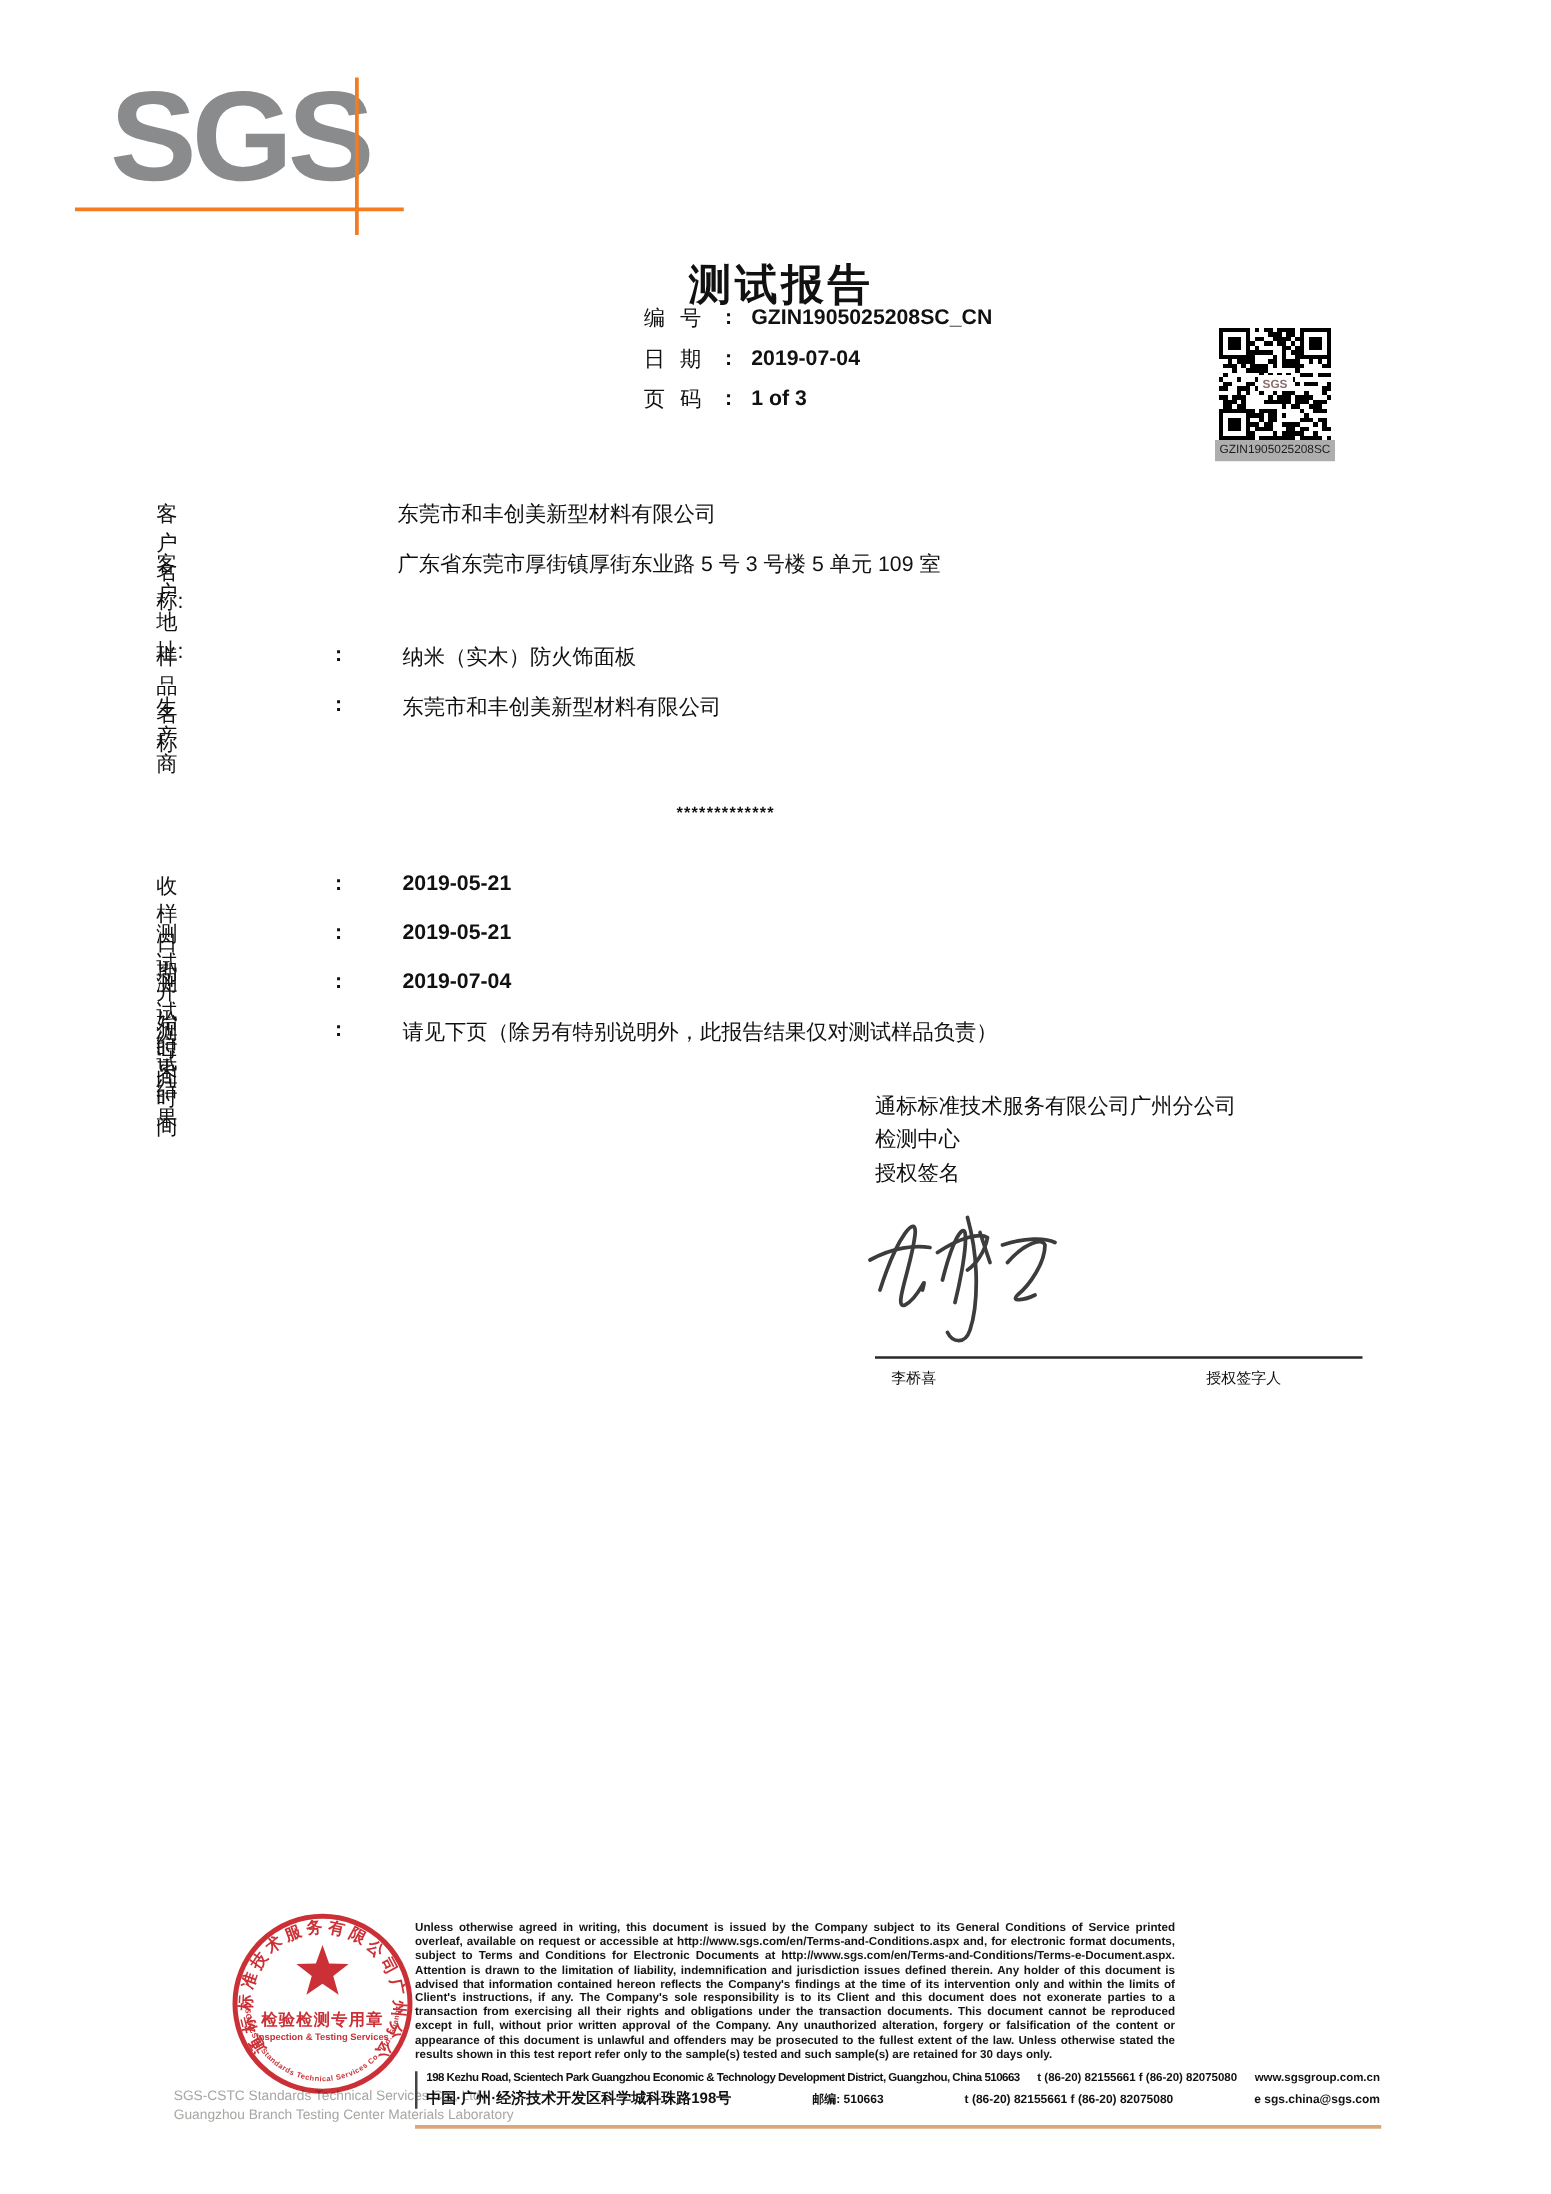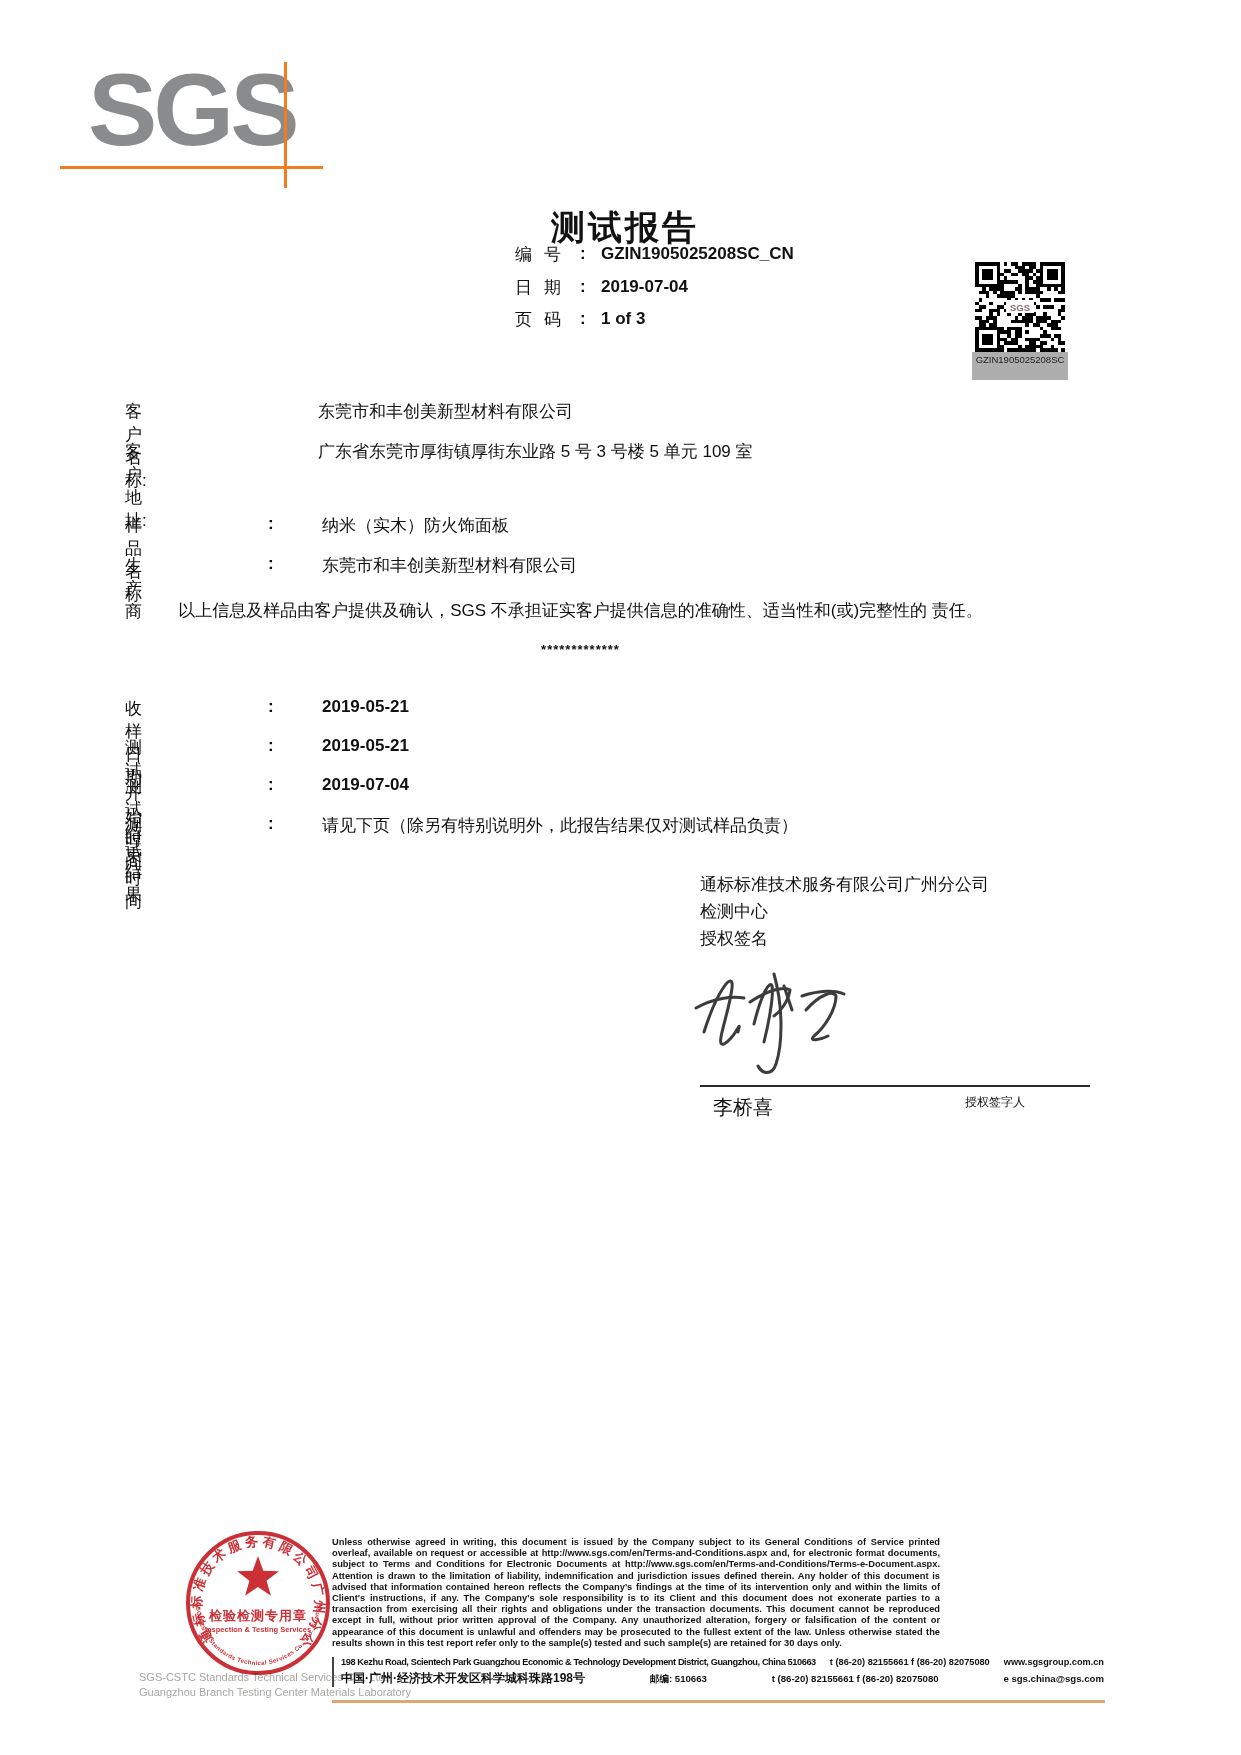--- a/index.html
+++ b/index.html
@@ -10,36 +10,36 @@
   .logo{left:88px;top:58px;font-size:104px;font-weight:800;color:#8a8b8d;
         letter-spacing:-4px;line-height:1;transform:scaleY(.98);}
   .logo-hline{left:60px;top:166px;width:263px;height:3px;background:#f47b20;}
   .logo-vline{left:284px;top:62px;width:3px;height:126px;background:#f47b20;}
   .report-title{left:551px;top:193px;font-size:34px;font-weight:bold;letter-spacing:3px;margin-top:12px;}
   .hfield{display:flex;font-size:17px;height:22px;align-items:center;}
   .hfield .hlbl{position:absolute;left:0;width:70px;letter-spacing:12px;}
   .hfield .hcolon{position:absolute;left:65px;font-weight:bold;}
   .hfield .hval{position:absolute;left:86px;font-weight:bold;}
   .qr-wrap{left:975px;top:262px;width:90px;height:90px;}
-  .qr-label{left:972px;top:352px;width:96px;height:28px;background:#aeaeae;color:#1d1d1d;
+  .qr-label{left:972px;top:352px;width:96px;height:17px;background:#aeaeae;color:#1d1d1d;
             font-size:9.5px;line-height:15px;text-align:center;}
   
   .row{position:absolute;font-size:17px;}
   .lbl{position:absolute;left:125px;}
   .colon{position:absolute;left:268px;font-weight:bold;}
   .val{position:absolute;left:322px;white-space:nowrap;}
   .val-client{position:absolute;left:318px;white-space:nowrap;}
   .bold{font-weight:bold;}
   .disclaimer{left:128px;top:597px;width:905px;text-align:center;font-size:17px;line-height:28px;}
   .stars{left:128px;top:642px;width:905px;text-align:center;font-size:13px;font-weight:bold;letter-spacing:1px;}
   
   .sig-block{left:700px;top:871px;font-size:17px;line-height:27px;}
   .sig-img{left:688px;top:952px;}
   .sig-line{left:700px;top:1085px;width:390px;height:2px;background:#2a2a2a;}
-  .sig-name{left:713px;top:1094px;font-size:20px;}
+  .sig-name{left:713px;top:1094px;font-size:12px;}
   .sig-title{left:965px;top:1094px;font-size:12px;}
   
   .lab-name{left:139px;top:1670px;font-size:11px;color:#a9a6a3;line-height:15px;white-space:nowrap;}
   .stamp{left:173px;top:1518px;mix-blend-mode:multiply;opacity:.95;}
   .foot-col{left:332px;top:1537px;width:608px;}
   .legal{font-size:9.3px;font-weight:bold;line-height:11.2px;text-align:justify;color:#151515;}
   .attention{margin-top:2px;font-size:9.6px;font-weight:bold;line-height:11.5px;color:#f16522;}
   .addr-block{position:absolute;left:332px;top:1657px;width:772px;border-left:2px solid #444;
               padding-left:7px;box-sizing:border-box;}
   .addr-row{display:flex;justify-content:space-between;align-items:baseline;white-space:nowrap;}
@@ -339,21 +339,20 @@
     <span class="lbl">样品名称</span>
     <span class="colon">:</span>
     <span class="val">纳米（实木）防火饰面板</span>
   </div>
   <div class="row" style="top:554px;">
     <span class="lbl">生 产 商</span>
     <span class="colon">:</span>
     <span class="val">东莞市和丰创美新型材料有限公司</span>
   </div>
 
-  <div class="abs disclaimer">以上信息及样品由客户提供及确认，SGS 不承担证实客户提供信息的准确性、适当性和(或)完整性的 责任。</div>
   <div class="abs stars">*************</div>
 
   <div class="row" style="top:697px;">
     <span class="lbl">收样日期</span>
     <span class="colon">:</span>
     <span class="val bold">2019-05-21</span>
   </div>
   <div class="row" style="top:736px;">
     <span class="lbl">测试开始时间</span>
     <span class="colon">:</span>

